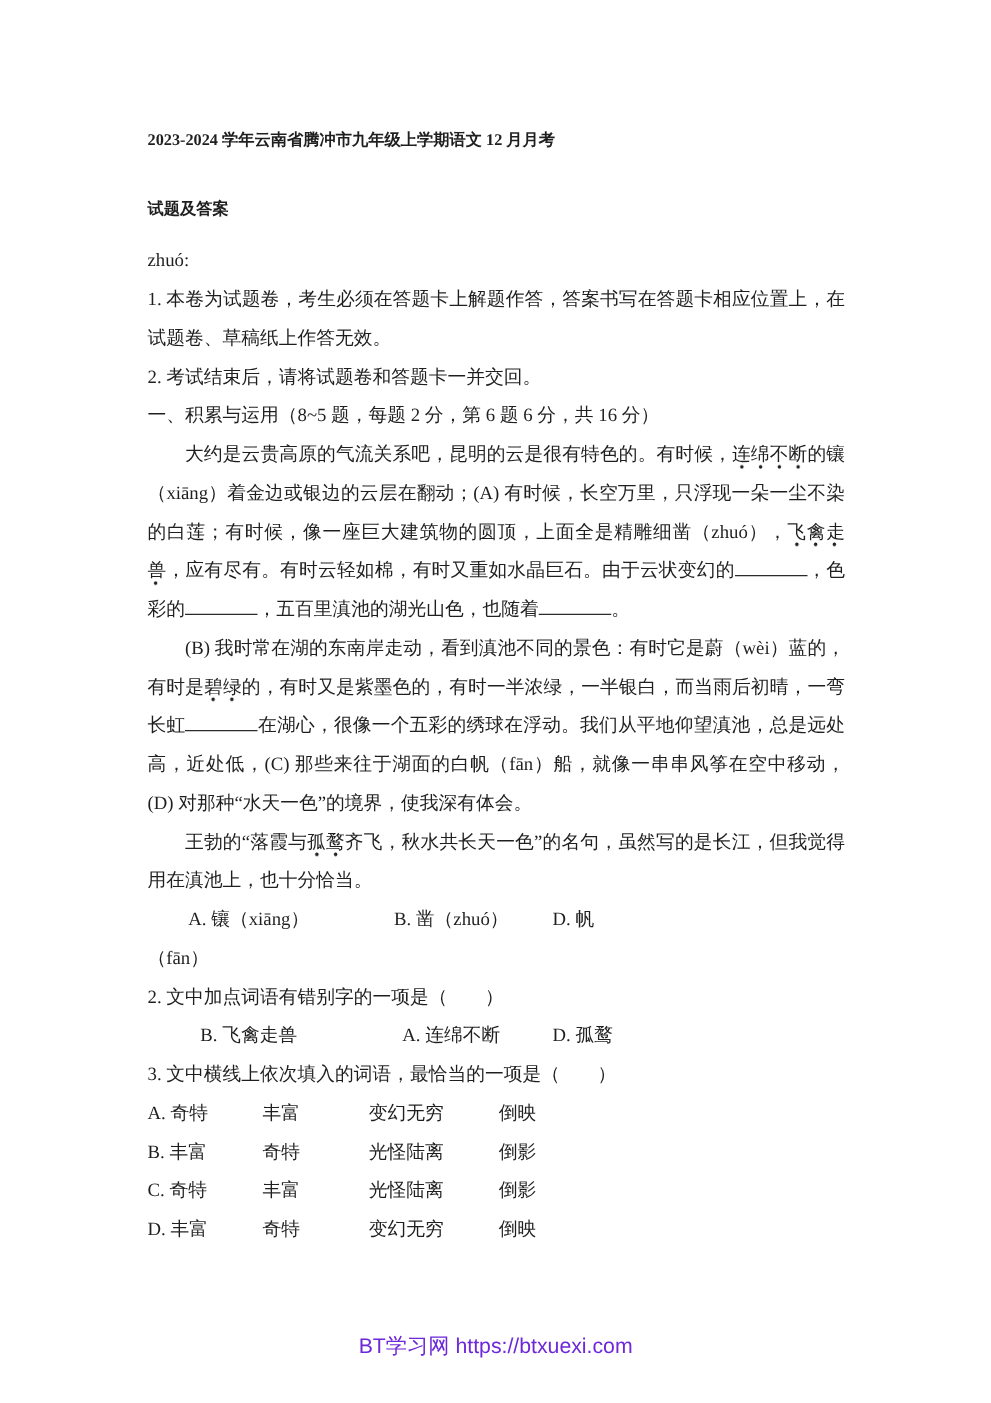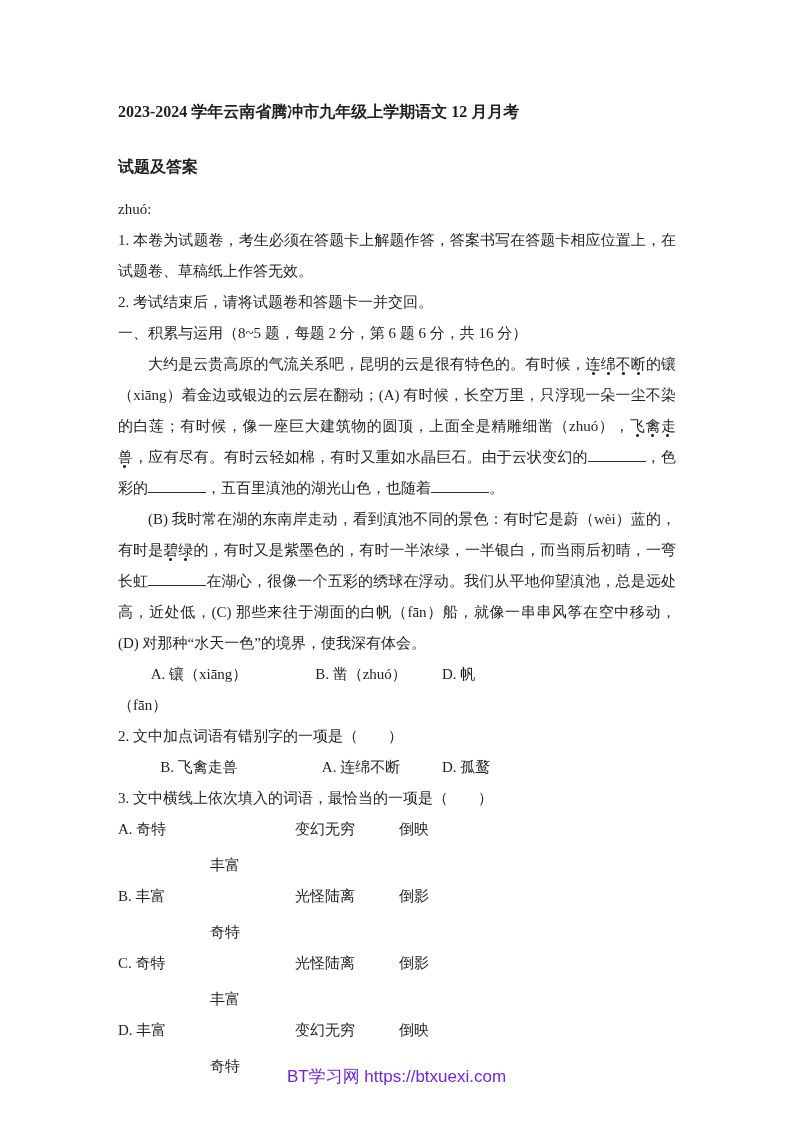--- a/index.html
+++ b/index.html
@@ -3,35 +3,35 @@
 <meta charset="utf-8">
 <style>
   html,body{margin:0;padding:0;background:#ffffff;}
   .page{
     width:793px;height:1122px;box-sizing:border-box;position:relative;
     background:#ffffff;color:#1f1f1f;
     padding:84px 117px 0 118px;
     font-family:"Liberation Serif","DejaVu Serif",serif;
     font-size:15px;
   }
-  .title{font-size:16px;font-weight:700;line-height:55px;}
+  .title{font-size:13px;font-weight:700;line-height:55px;}
   .line{line-height:31px;}
   .para{line-height:31px;margin:0;text-indent:2em;}
   .just{text-align:justify;}
   .em-dots{
     background-image:radial-gradient(circle,#222 1.2px,rgba(0,0,0,0) 1.7px);
     background-size:1em 5px;background-repeat:repeat-x;background-position:0 100%;
     padding-bottom:4px;
   }
   .blank{display:inline-block;width:58px;height:13px;border-bottom:1px solid #2b2b2b;}
   .opt-row{display:flex;line-height:31px;}
   .opt-row .c{width:162px;flex:0 0 162px;text-align:center;}
   .opt-row .clast{flex:1;}
   .opt-row .q1{flex:0 0 92px;width:92px;}
-  .opt-row .q2{flex:0 0 85px;width:85px;margin-top:36px;}
+  .opt-row .q2{flex:0 0 85px;width:85px;}
   .opt-row .q3{flex:0 0 104px;width:104px;}
   .footer{
     position:absolute;top:1063px;left:0;width:100%;text-align:center;
     font-family:"Liberation Sans","DejaVu Sans",sans-serif;
     font-size:17px;color:#6d28d9;line-height:28px;
   }
 </style>
 </head>
 <body>
 
@@ -41,20 +41,21 @@
   <div class="title">试题及答案</div>
 
   <div class="line">zhuó:</div>
   <div class="line just">1. 本卷为试题卷，考生必须在答题卡上解题作答，答案书写在答题卡相应位置上，在试题卷、草稿纸上作答无效。</div>
   <div class="line">2. 考试结束后，请将试题卷和答题卡一并交回。</div>
 
   <div class="line">一、积累与运用（8~5 题，每题 2 分，第 6 题 6 分，共 16 分）</div>
 
   <p class="para just"><span class="run">大约是云贵高原的气流关系吧，昆明的云是很有特色的。有时候，</span><span class="em-dots">连绵不断</span><span class="run">的镶（xiāng）着金边或银边的云层在翻动；(A) 有时候，长空万里，只浮现一朵一尘不染的白莲；有时候，像一座巨大建筑物的圆顶，上面全是精雕细凿（zhuó），</span><span class="em-dots">飞禽走兽</span><span class="run">，应有尽有。有时云轻如棉，有时又重如水晶巨石。由于云状变幻的</span><span class="blank"></span><span class="run">，色彩的</span><span class="blank"></span><span class="run">，五百里滇池的湖光山色，也随着</span><span class="blank"></span><span class="run">。</span></p>
   <p class="para just"><span class="run">(B) 我时常在湖的东南岸走动，看到滇池不同的景色：有时它是蔚（wèi）蓝的，有时是</span><span class="em-dots">碧绿</span><span class="run">的，有时又是紫墨色的，有时一半浓绿，一半银白，而当雨后初晴，一弯长虹</span><span class="blank"></span><span class="run">在湖心，很像一个五彩的绣球在浮动。我们从平地仰望滇池，总是远处高，近处低，(C) 那些来往于湖面的白帆（fān）船，就像一串串风筝在空中移动，(D) 对那种“水天一色”的境界，使我深有体会。</span></p>
+  <p class="para just"><span class="run">王勃的“落霞与</span><span class="em-dots">孤鹜</span><span class="run">齐飞，秋水共长天一色”的名句，虽然写的是长江，但我觉得用在滇池上，也十分恰当。</span></p>
 
   <div class="opt-row">
     <span class="c">A. 镶（xiāng）</span>
     <span class="c">B. 凿（zhuó）</span>
     <span class="clast">D. 帆</span>
   </div>
   <div class="line">（fān）</div>
 
   <div class="line">2. 文中加点词语有错别字的一项是（　　）</div>
   <div class="opt-row">

